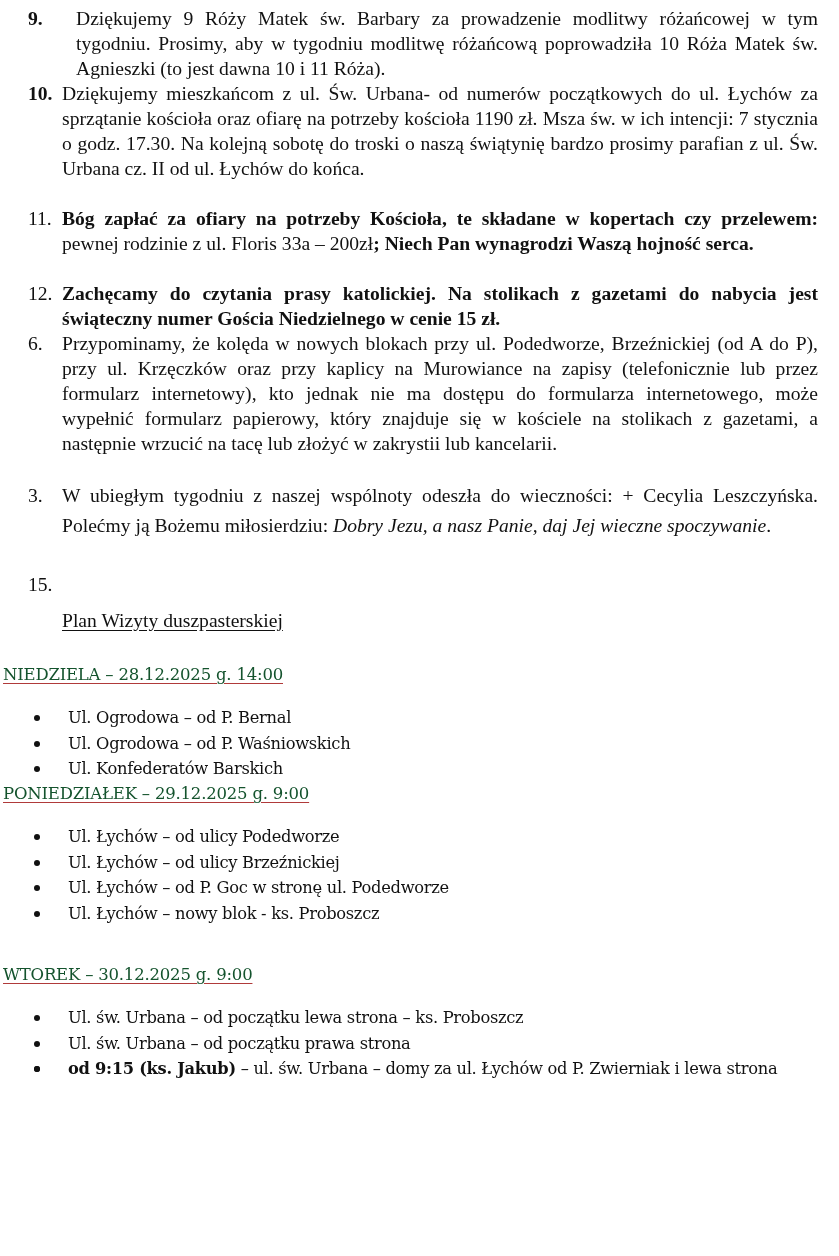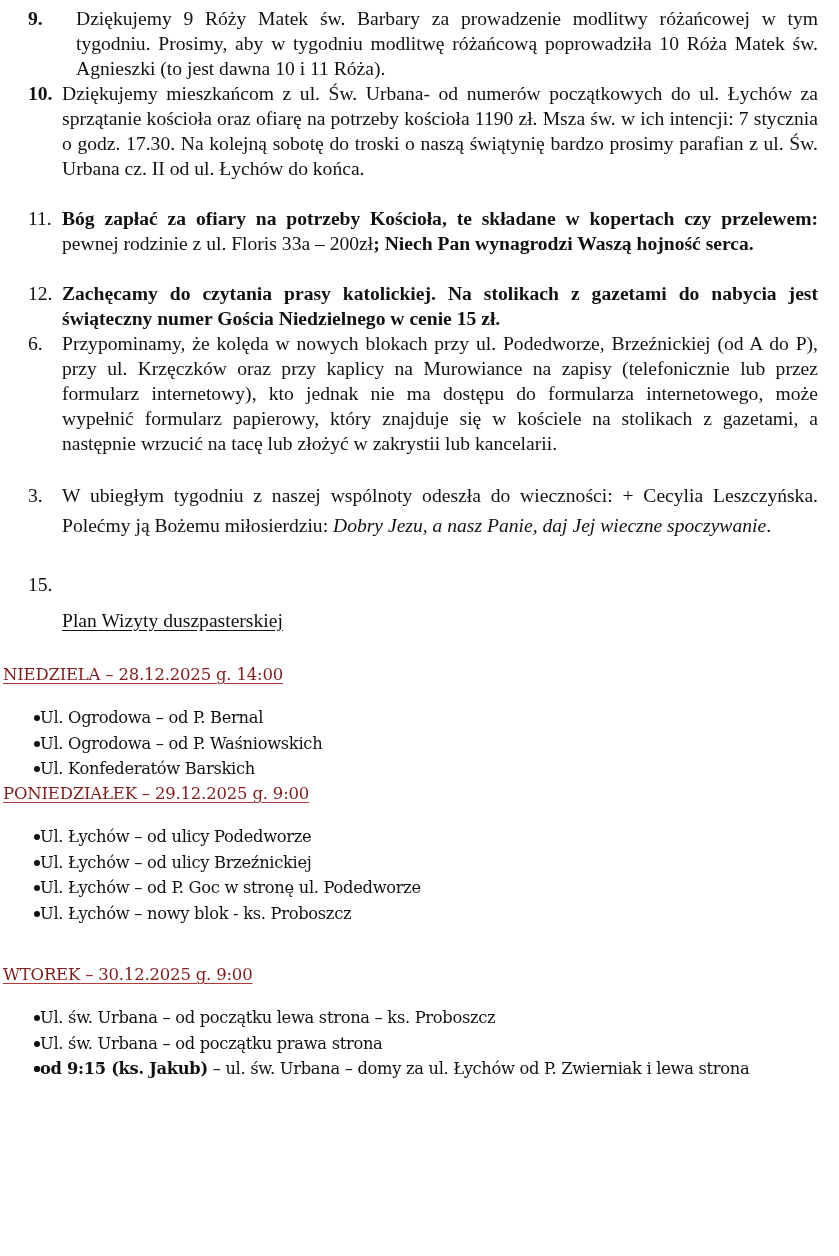--- a/index.html
+++ b/index.html
@@ -13,29 +13,29 @@
     font-size: 19.6px; line-height: 25px; text-align: justify;
   }
   .num-item .num { position: absolute; left: 0; top: 0; }
   .num-item .body { margin-left: 34px; display: block; }
   .num-item .num.b { font-weight: bold; }
   .b { font-weight: bold; }
   .i { font-style: italic; }
   .u { text-decoration: underline; text-underline-offset: 3px; margin-top: 36px; }
   .heading {
     position: absolute; left: 3px;
-    font-family: "DejaVu Serif", serif; font-size: 16.5px; color: #7f1d1d;
+    font-family: "DejaVu Serif", serif; font-size: 16.5px; color: #14532d;
     text-decoration: underline; text-decoration-color: #b03a3a;
     text-underline-offset: 3px; letter-spacing: -0.2px;
   }
   ul.visits {
     position: absolute; left: 0; margin: 0; padding: 0; list-style: none;
     font-family: "DejaVu Serif", serif; font-size: 16.3px; color: #111; width: 830px;
   }
-  ul.visits li { position: relative; padding-left: 40px; line-height: 25.5px; letter-spacing: -0.3px; }
+  ul.visits li { position: relative; padding-left: 68px; line-height: 25.5px; letter-spacing: -0.3px; }
   ul.visits li .bullet {
     position: absolute; left: 34px; top: 10px; width: 6px; height: 6px; border-radius: 50%; background: #111;
   }
 </style>
 </head>
 <body>
 
 <div class="page">
 
   <div class="num-item" style="top:6px;">

